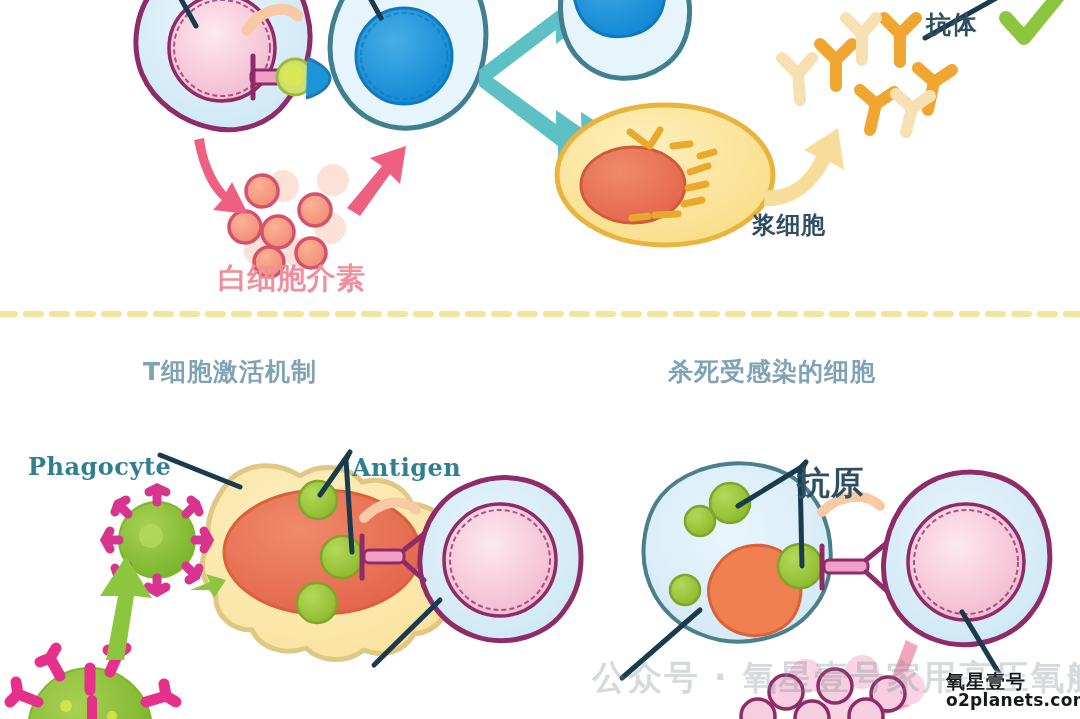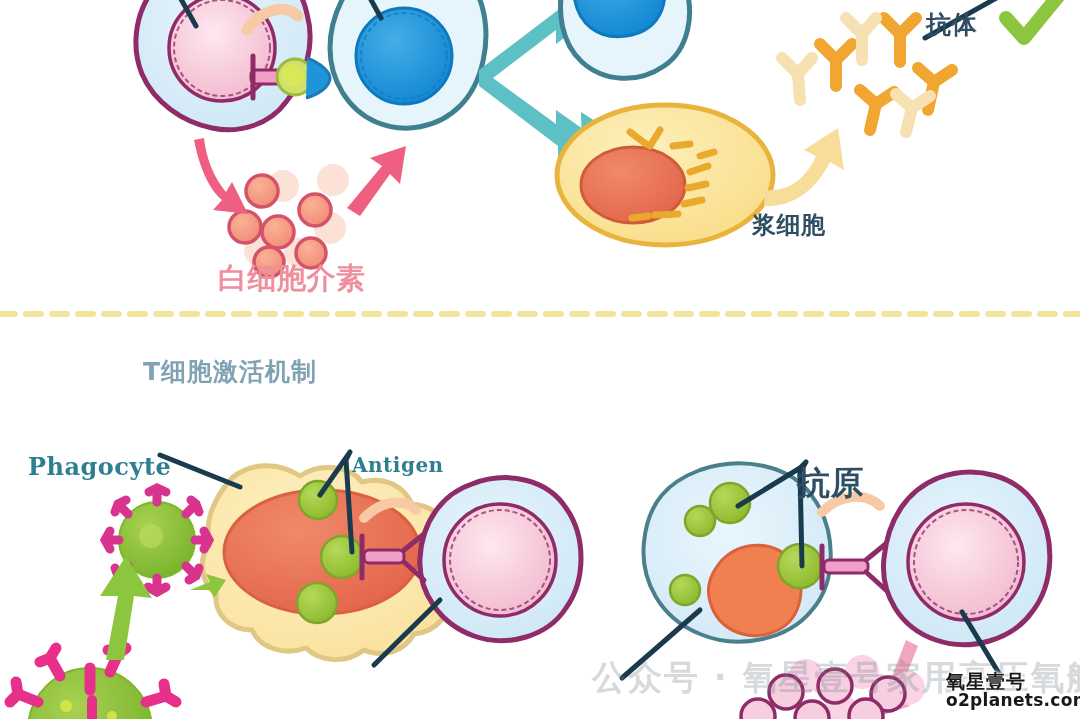--- a/index.html
+++ b/index.html
@@ -359,28 +359,29 @@
         <circle cx="866" cy="716" r="17"></circle>
       </g>
     </g>
 
     <path d="M738,506 L800,468 L806,462 L800,472 L802,566" fill="none" stroke="#1a3b4d" stroke-width="5" stroke-linecap="round" stroke-linejoin="round"></path>
     <line x1="622" y1="678" x2="700" y2="610" stroke="#1a3b4d" stroke-width="5" stroke-linecap="round"></line>
     <line x1="1000" y1="675" x2="962" y2="612" stroke="#1a3b4d" stroke-width="5" stroke-linecap="round"></line>
   </svg>
 
   <div class="sec-title" style="left:143px; top:355px;">T细胞激活机制</div>
+  <div class="sec-title" style="left:668px; top:355px;">杀死受感染的细胞</div>
 
   <div class="lbl lbl-cn lbl-pink" style="left:208px; top:259px; font-size:29px;margin-left:10px;">白细胞介素</div>
 
   <div class="lbl lbl-cn lbl-slate" style="left:926px; top:8px; font-size:25px;">抗体</div>
   <div class="lbl lbl-cn lbl-slate" style="left:752px; top:209px; font-size:24px;">浆细胞</div>
 
   <div class="lbl lbl-en lbl-teal" style="left:28px; top:440px; font-size:24px;">Phagocyte</div>
-  <div class="lbl lbl-en lbl-teal" style="left:352px; top:441px; font-size:20px;">Antigen</div>
+  <div class="lbl lbl-en lbl-teal" style="left:352px; top:441px; font-size:24px;">Antigen</div>
 
   <div class="lbl lbl-cn lbl-slate" style="left:797px; top:438px; font-size:33px;margin-top:23px;">抗原</div>
 
   <div class="wm-center" style="left:592px; top:655px;">公众号 · 氧星壹号家用高压氧舱</div>
 
   <div class="wm-box" style="left:946px; top:672px; width:128px;">
     <div class="wm-cn">氧星壹号</div>
     <div class="wm-url">o2planets.com</div>
   </div>
 

